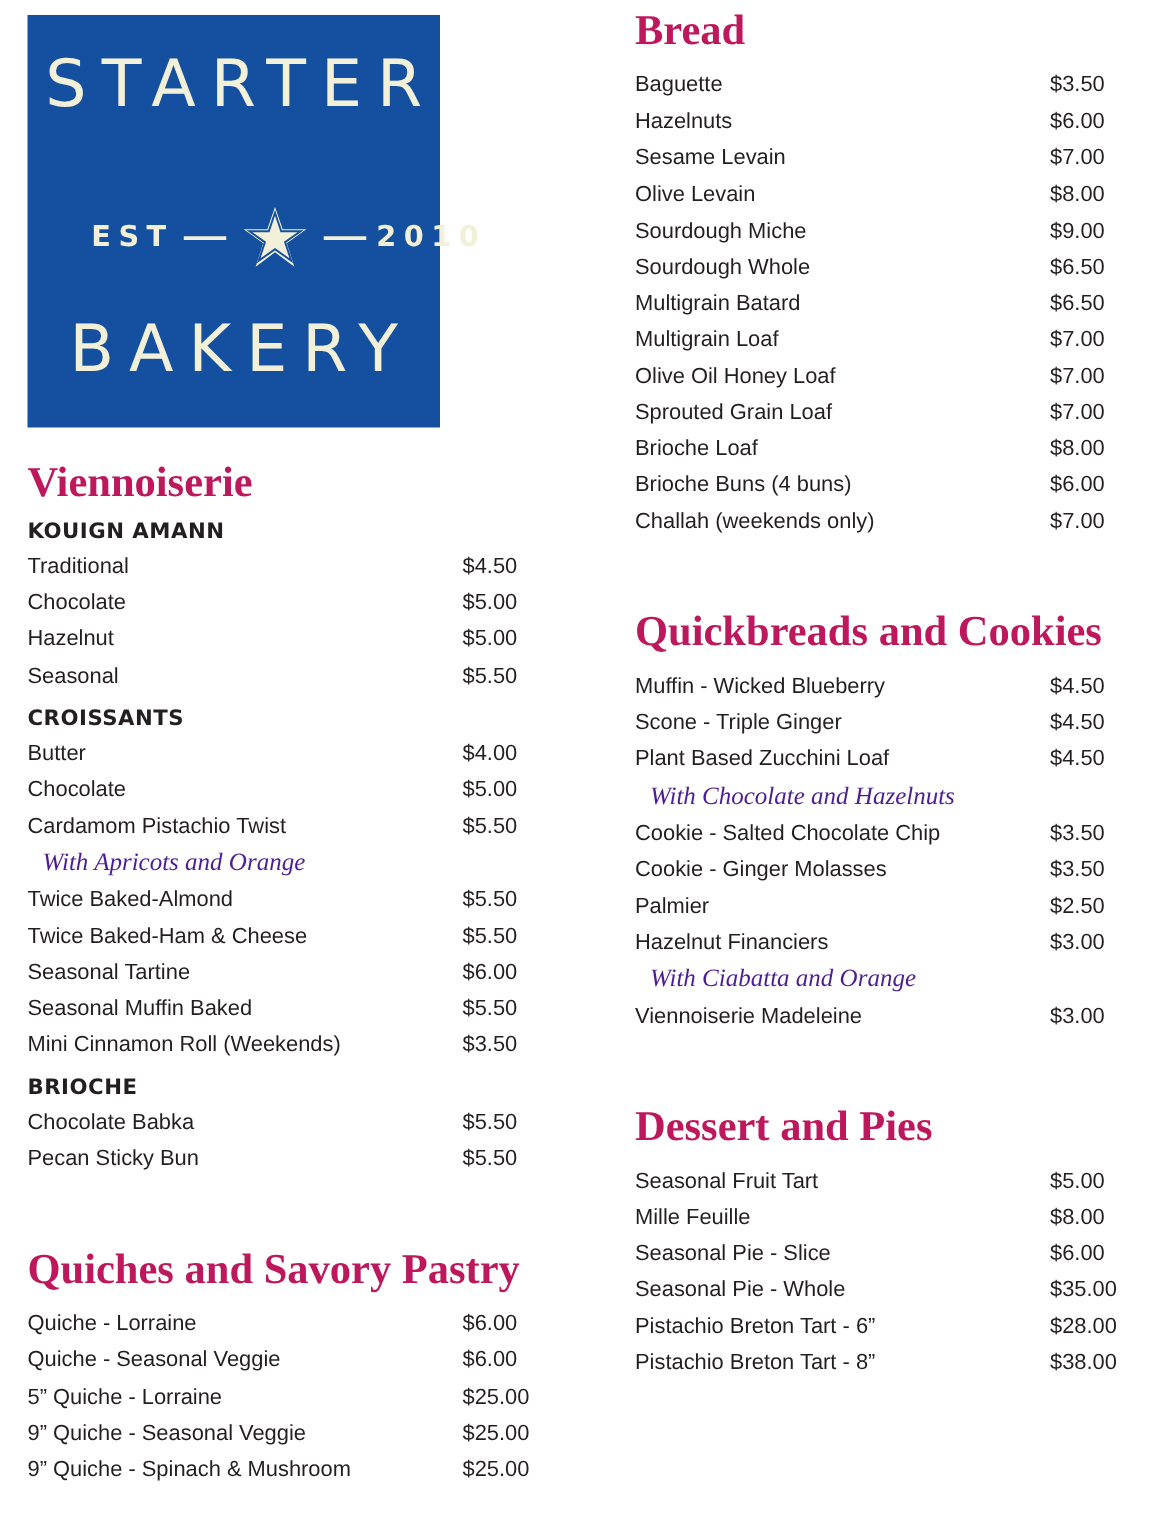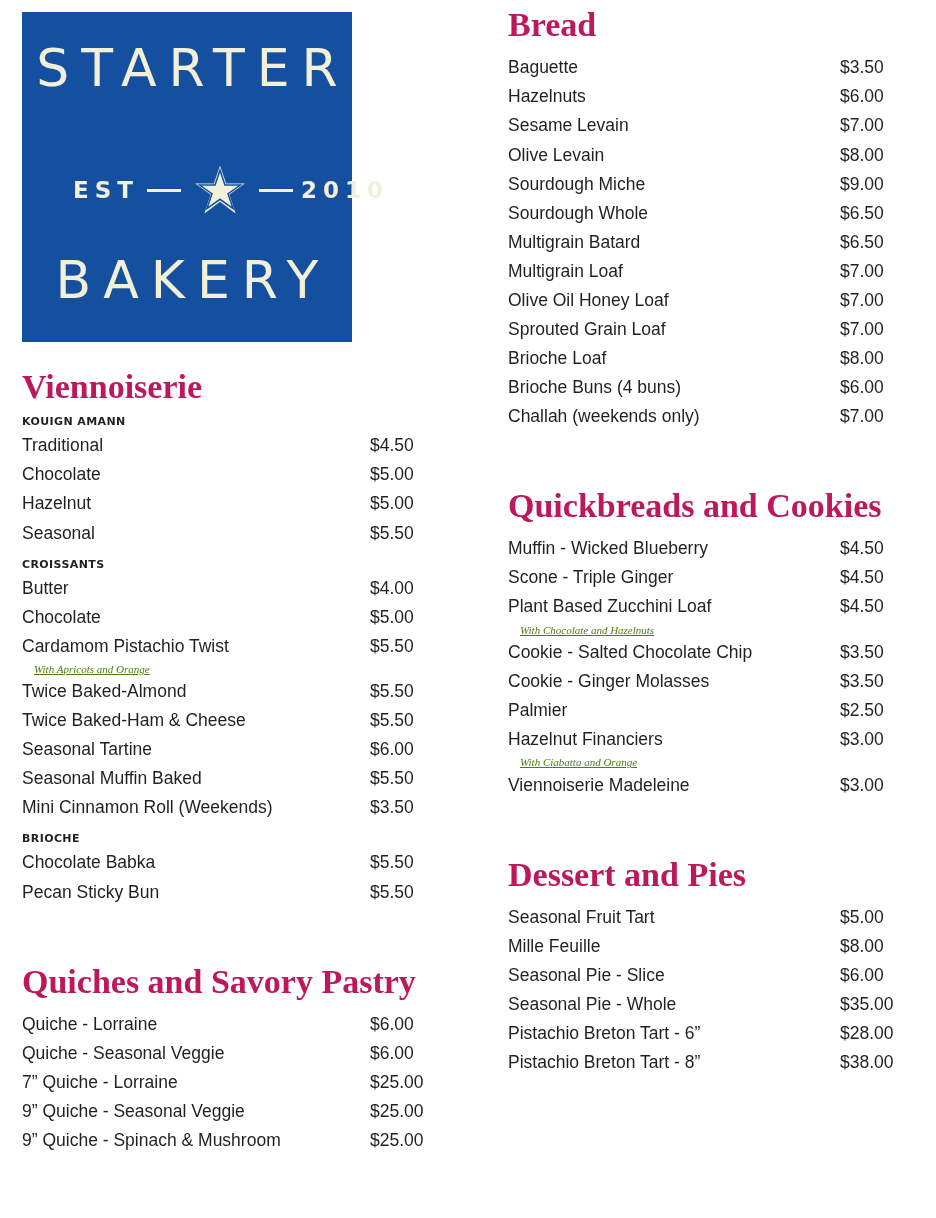--- a/index.html
+++ b/index.html
@@ -96,21 +96,21 @@
     color: #be185d;
     font-family: "Liberation Serif", serif;
     font-weight: bold;
     font-size: 34px;
     margin: 0 0 10px 0;
     line-height: 1.1;
   }
   .subhead {
     font-family: "DejaVu Sans", sans-serif;
     font-weight: bold;
-    font-size: 11px;
+    font-size: 17px;
     letter-spacing: 0.4px;
     color: #231f20;
     margin: 10px 0 3px 0;
   }
   .subhead.first { margin-top: 0; }
 
   .row {
     display: flex;
     align-items: center;
     font-size: 17.5px;
@@ -124,25 +124,24 @@
   .row .price {
     flex: 0 0 auto;
     text-align: left;
   }
   .col-left .row .price { width: 92px; }
   .col-right .row .price { width: 78px; }
 
   .note {
     font-family: "Liberation Serif", serif;
     font-style: italic;
-    font-size: 11px;
+    font-size: 20px;
     line-height: 1.5;
     padding-left: 12px;
-    color: #4d7c0f;
-    text-decoration: underline;
+    color: #4c1d95;
   }
 
   .gap-lg { height: 30px; }
 
   
   .col-right .section:first-child { margin-top: 6px; }
 </style>
 </head>
 <body>
 
@@ -254,21 +253,21 @@
         <span class="name">Quiche - Lorraine</span>
         <span class="spacer"></span>
         <span class="price">$6.00</span>
       </div>
       <div class="row">
         <span class="name">Quiche - Seasonal Veggie</span>
         <span class="spacer"></span>
         <span class="price">$6.00</span>
       </div>
       <div class="row">
-        <span class="name">7” Quiche - Lorraine</span>
+        <span class="name">5” Quiche - Lorraine</span>
         <span class="spacer"></span>
         <span class="price">$25.00</span>
       </div>
       <div class="row">
         <span class="name">9” Quiche - Seasonal Veggie</span>
         <span class="spacer"></span>
         <span class="price">$25.00</span>
       </div>
       <div class="row">
         <span class="name">9” Quiche - Spinach &amp; Mushroom</span>

